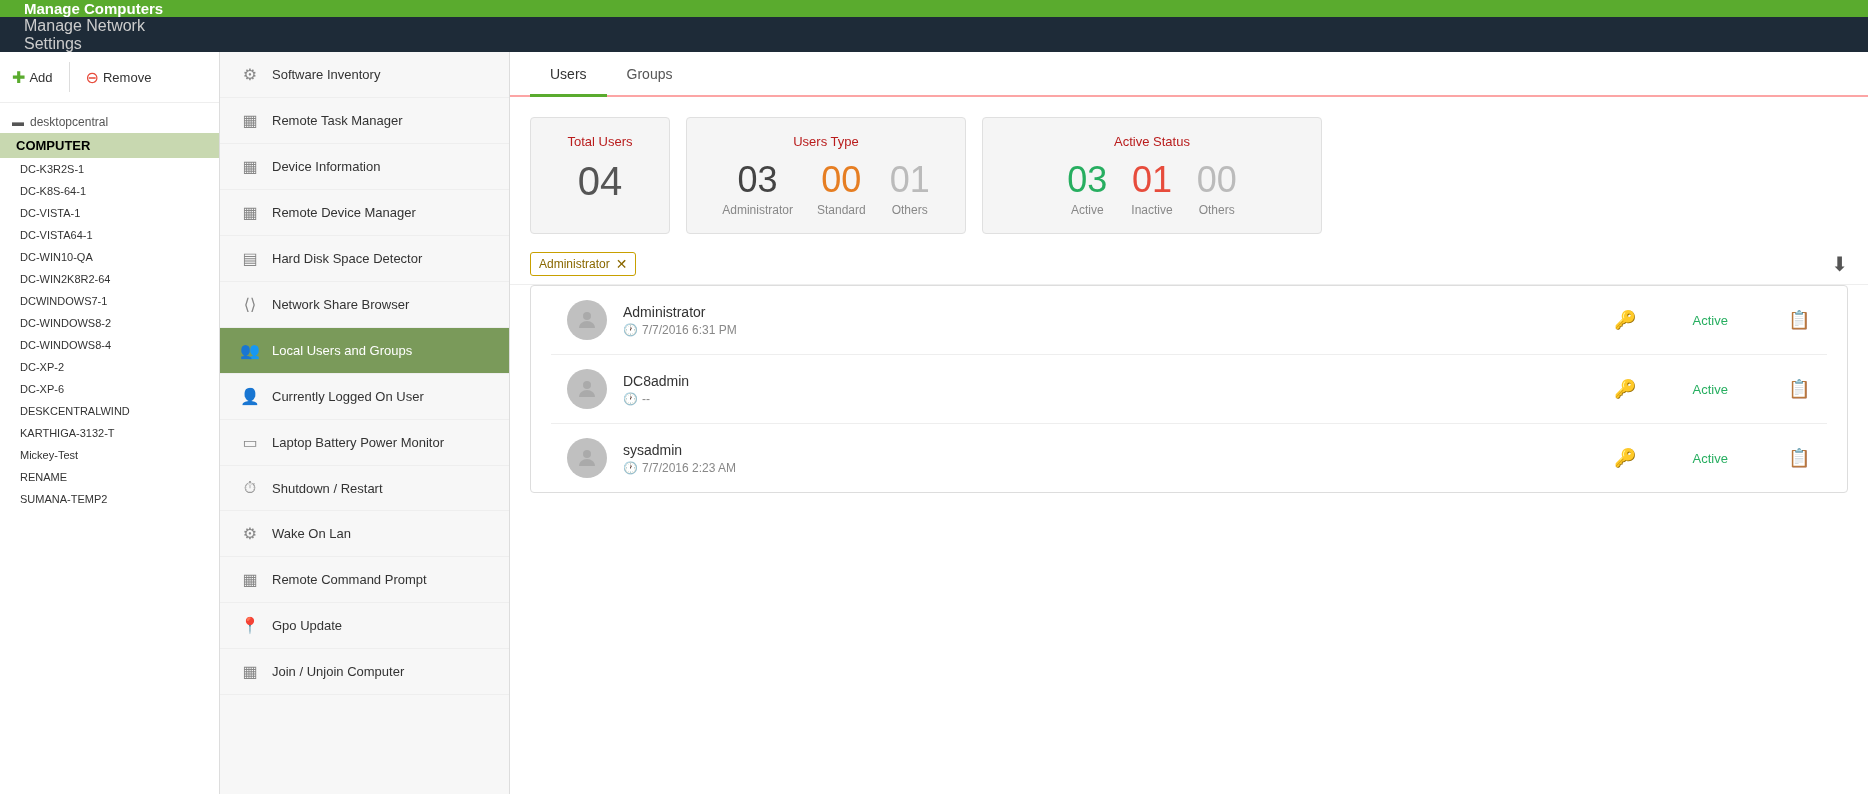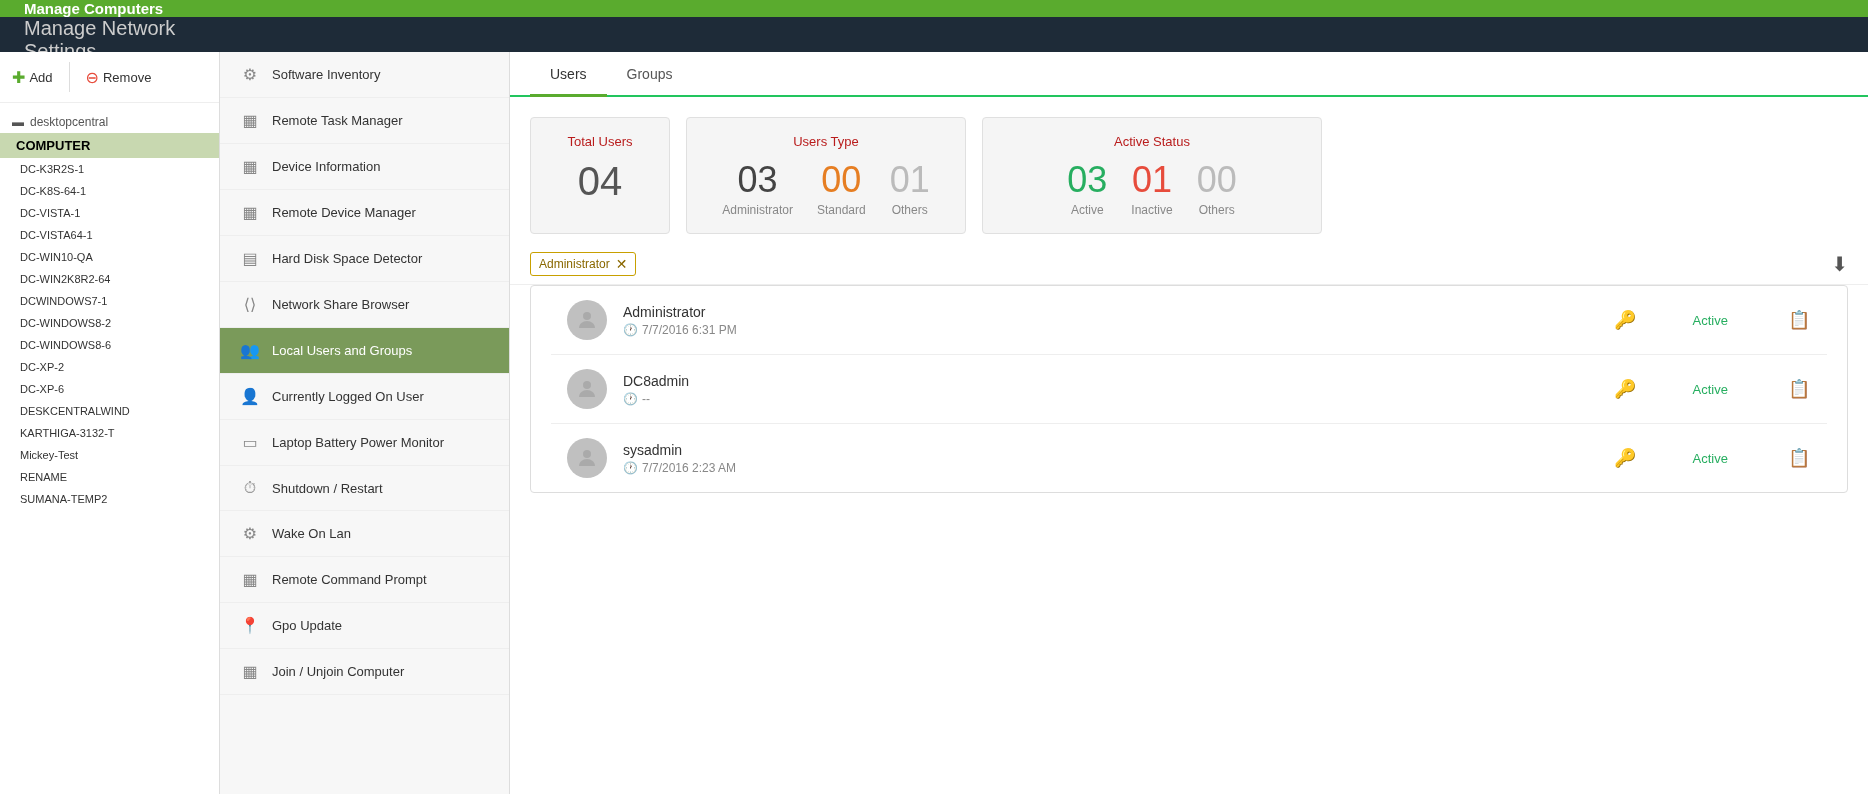--- a/index.html
+++ b/index.html
@@ -18,21 +18,21 @@
       color: #fff;
       font-size: 15px;
       font-weight: 600;
       padding: 0 24px;
       display: flex;
       align-items: center;
       min-width: 220px;
     }
     .top-nav .nav-item {
       color: #ccc;
-      font-size: 20px;
+      font-size: 16px;
       padding: 0 24px;
       display: flex;
       align-items: center;
       cursor: pointer;
     }
 
     
     .main-layout {
       display: flex;
       height: calc(794px - 52px);
@@ -118,21 +118,21 @@
     .main-content {
       flex: 1;
       background: #fff;
       overflow-y: auto;
       padding: 0;
     }
 
     
     .tabs-bar {
       display: flex;
-      border-bottom: 2px solid #22c55e;
+      border-bottom: 2px solid #fca5a5;
       padding: 0 20px;
       background: #fff;
     }
     .tab {
       padding: 14px 20px 12px;
       cursor: pointer;
       font-size: 14px;
       color: #555;
       border-bottom: 3px solid transparent;
       margin-bottom: -2px;
@@ -303,21 +303,21 @@
       <div id="tree-items-container">
           <div class="tree-item group-header">COMPUTER</div>
           <div class="tree-item">DC-K3R2S-1</div>
           <div class="tree-item">DC-K8S-64-1</div>
           <div class="tree-item">DC-VISTA-1</div>
           <div class="tree-item">DC-VISTA64-1</div>
           <div class="tree-item">DC-WIN10-QA</div>
           <div class="tree-item">DC-WIN2K8R2-64</div>
           <div class="tree-item">DCWINDOWS7-1</div>
           <div class="tree-item">DC-WINDOWS8-2</div>
-          <div class="tree-item">DC-WINDOWS8-6</div>
+          <div class="tree-item">DC-WINDOWS8-4</div>
           <div class="tree-item">DC-XP-2</div>
           <div class="tree-item">DC-XP-6</div>
           <div class="tree-item">DESKCENTRALWIND</div>
           <div class="tree-item">KARTHIGA-3132-T</div>
           <div class="tree-item">Mickey-Test</div>
           <div class="tree-item">RENAME</div>
           <div class="tree-item">SUMANA-TEMP2</div>
         </div>
     </div>
   </div>

